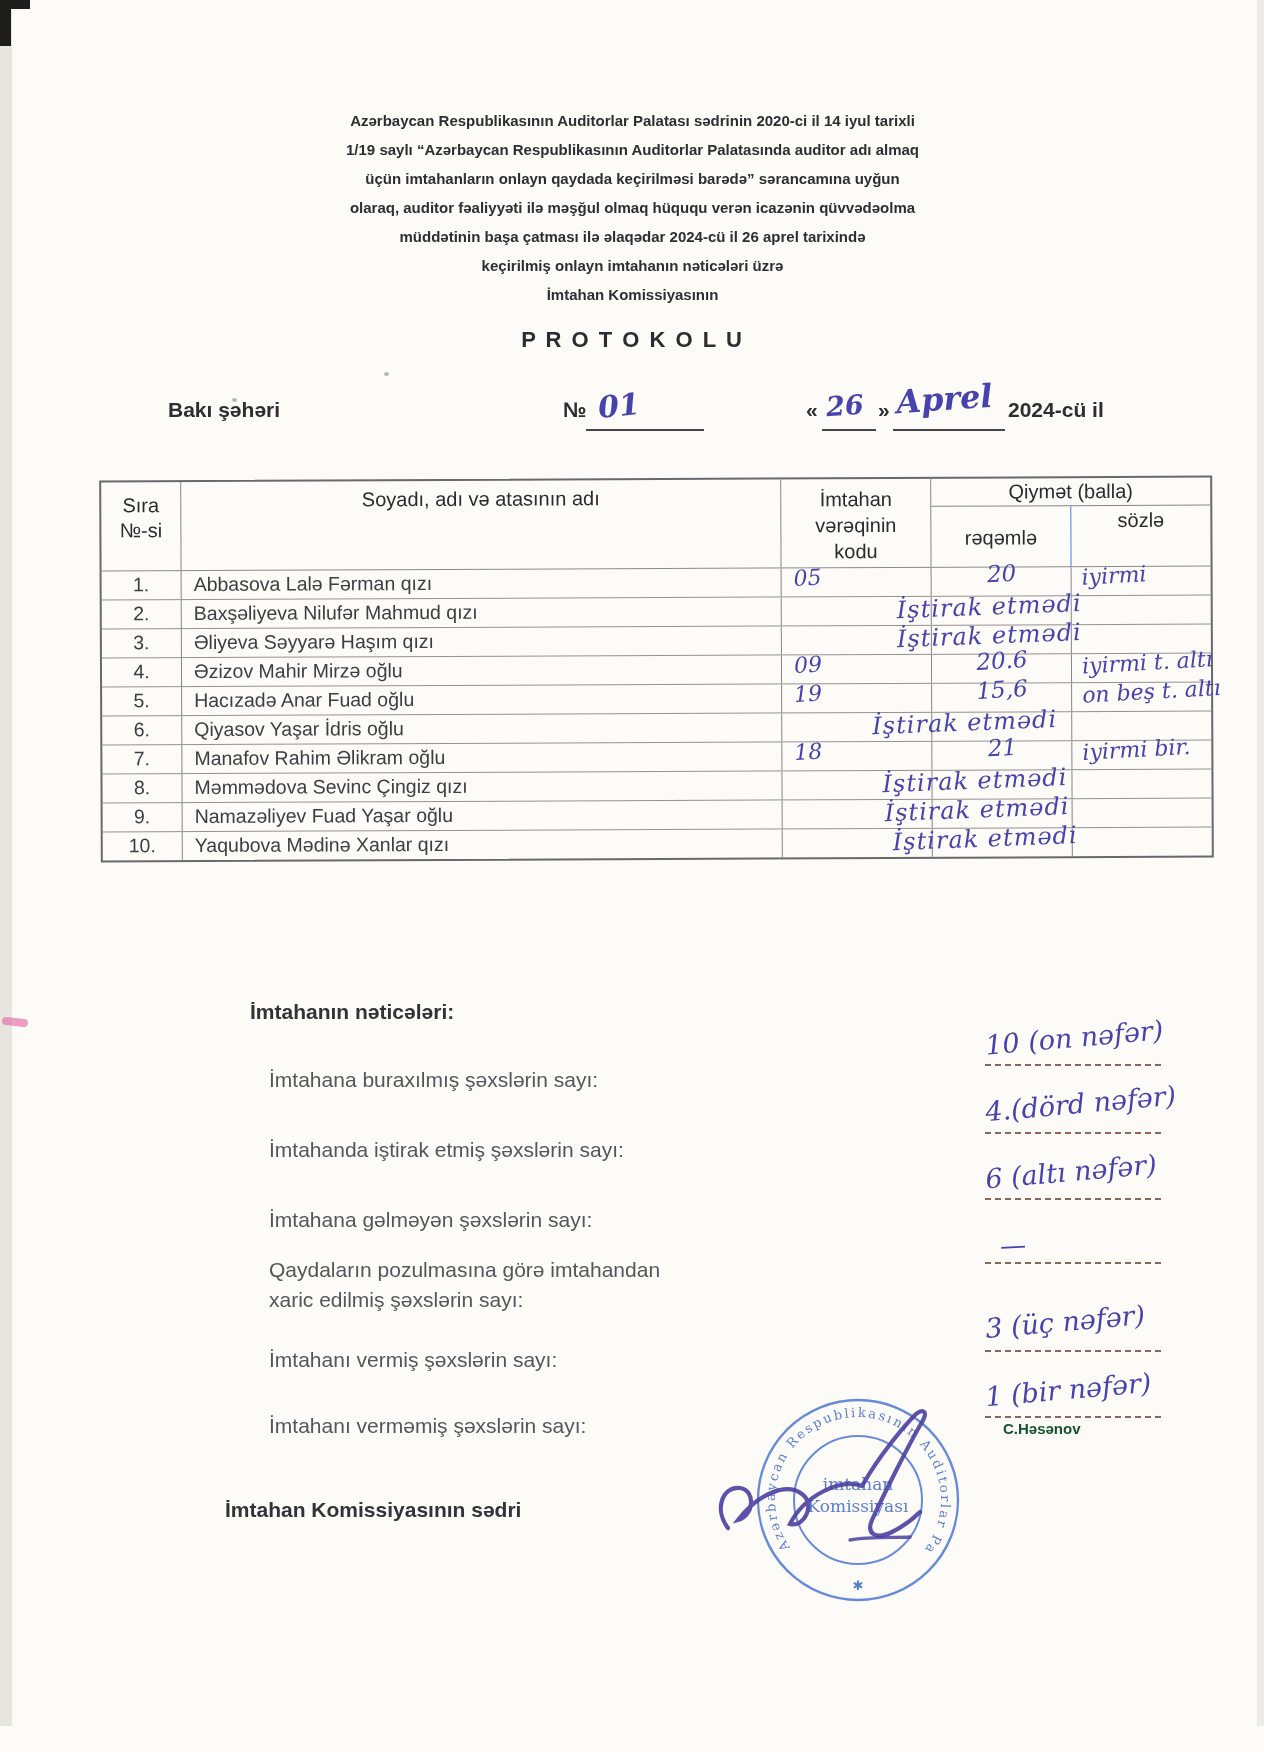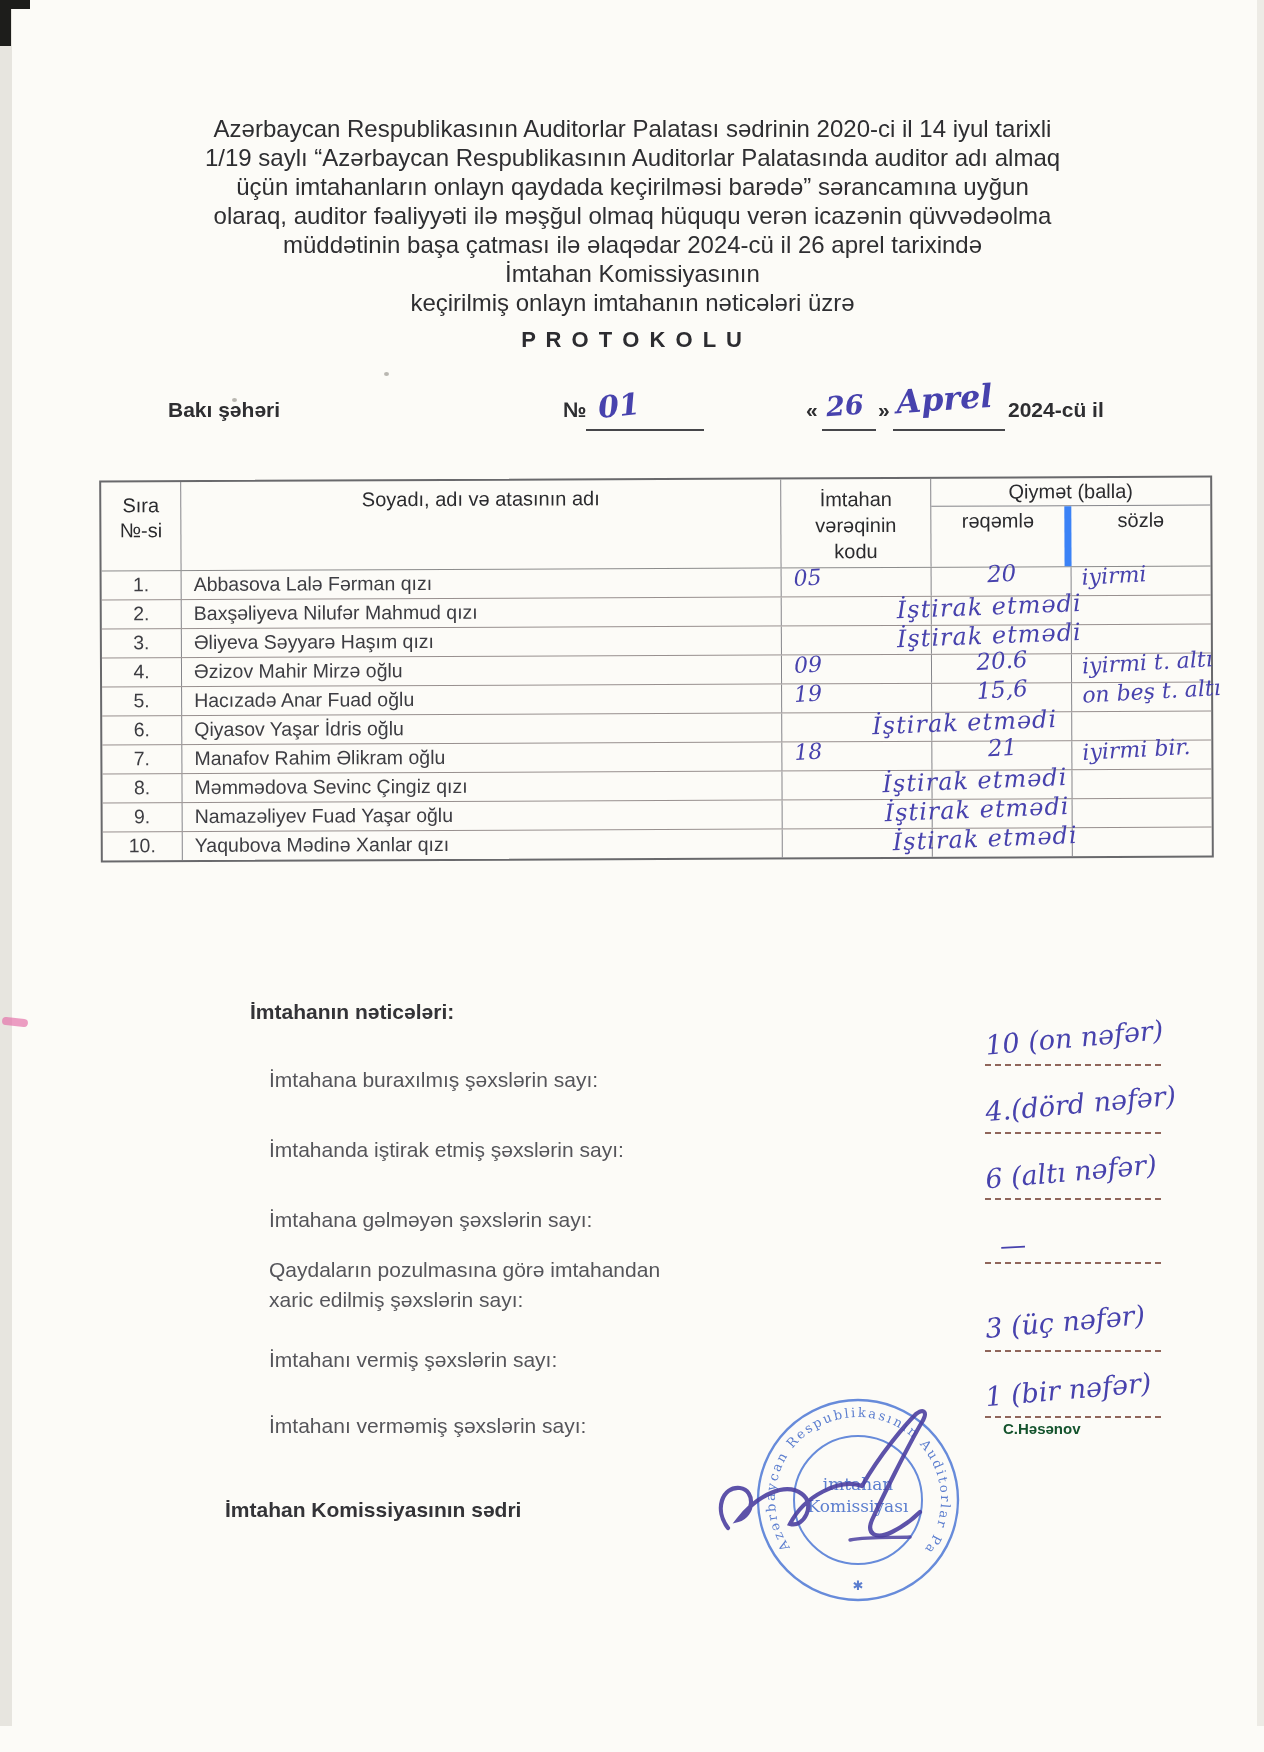--- a/index.html
+++ b/index.html
@@ -10,22 +10,22 @@
   }
   
   .edge-left{position:absolute;left:0;top:0;width:12px;height:1726px;background:#e7e5df;}
   .corner-mark-v{position:absolute;left:0;top:0;width:11px;height:46px;background:#1d1d1b;}
   .corner-mark-h{position:absolute;left:0;top:0;width:30px;height:9px;background:#1d1d1b;}
   .edge-right{position:absolute;right:0;top:0;width:7px;height:1726px;background:#edebe5;}
   .pink-mark{position:absolute;left:2px;top:1018px;width:26px;height:8px;background:#e46aa6;opacity:.65;border-radius:4px;transform:rotate(6deg);}
   .speck{position:absolute;width:5px;height:4px;background:#b9b7b1;border-radius:50%;}
 
   
-  .hdr{position:absolute;left:140px;top:114px;width:985px;text-align:center;
-       font-weight:normal;font-size:24px;line-height:29px;color:#2e2e31;}
+  .hdr{position:absolute;left:140px;top:106px;width:985px;text-align:center;
+       font-weight:bold;font-size:15px;line-height:29px;color:#2e2e31;}
   .title{position:absolute;left:140px;top:327px;width:985px;text-align:center;
        font-weight:bold;font-size:22px;letter-spacing:2px;color:#2c2c30;}
 
   
   .dateline{position:absolute;left:0;top:398px;width:1264px;height:60px;font-size:21px;font-weight:bold;color:#2e2e31;}
   .city{position:absolute;left:168px;top:0;}
   .no-label{position:absolute;left:563px;top:0;}
   .no-underline{position:absolute;left:586px;top:31px;width:118px;border-bottom:2px solid #46464a;}
   .q-open{position:absolute;left:806px;top:0;}
   .day-underline{position:absolute;left:822px;top:31px;width:54px;border-bottom:2px solid #46464a;}
@@ -42,21 +42,21 @@
   
   .tbl{position:absolute;left:100px;top:478px;width:1109px;border:2px solid #69696c;transform:rotate(-0.25deg);}
   .thead{display:flex;height:88px;border-bottom:1px solid #8c8c8c;color:#2b2b2e;font-size:20px;}
   .th{border-right:1px solid #85858a;box-sizing:border-box;text-align:center;}
   .th-no{width:80px;padding-top:11px;line-height:25px;}
   .th-name{width:600px;padding-top:7px;}
   .th-code{width:150px;padding-top:7px;line-height:26px;}
   .th-grade{width:279px;border-right:none;display:flex;flex-direction:column;}
   .th-grade-top{height:27px;border-bottom:1px solid #85858a;line-height:27px;}
   .th-grade-bottom{flex:1;display:flex;}
-  .th-num{width:140px;border-right:7px solid #3b82f6;padding-top:3px;box-sizing:border-box;}
+  .th-num{width:140px;border-right:1px solid #3b82f6;padding-top:20px;box-sizing:border-box;}
   .th-words{width:139px;padding-top:3px;box-sizing:border-box;}
   .trow{position:relative;display:flex;height:28px;border-bottom:1px solid #98908f;font-size:19.5px;color:#3d3d42;line-height:27px;}
   .trow:last-child{border-bottom:none;}
   .c{box-sizing:border-box;border-right:1px solid #85858a;overflow:visible;}
   .c-no{width:80px;text-align:center;}
   .c-name{width:600px;padding-left:12px;}
   .c-code{width:150px;}
   .c-num{width:140px;}
   .c-words{width:139px;border-right:none;}
   .hw-code{position:absolute;left:692px;top:-4px;font-size:22px;transform:rotate(-3deg);}
@@ -90,22 +90,22 @@
   <div class="pink-mark"></div>
   <div class="speck" style="left:384px;top:372px;"></div>
   <div class="speck" style="left:232px;top:398px;"></div>
 
   <div class="hdr">
     <div>Azərbaycan Respublikasının Auditorlar Palatası sədrinin 2020-ci il 14 iyul tarixli</div>
     <div>1/19 saylı “Azərbaycan Respublikasının Auditorlar Palatasında auditor adı almaq</div>
     <div>üçün imtahanların onlayn qaydada keçirilməsi barədə” sərancamına uyğun</div>
     <div>olaraq, auditor fəaliyyəti ilə məşğul olmaq hüququ verən icazənin qüvvədəolma</div>
     <div>müddətinin başa çatması ilə əlaqədar 2024-cü il 26 aprel tarixində</div>
+    <div>keçirilmiş onlayn imtahanın nəticələri üzrə</div>
     <div>İmtahan Komissiyasının</div>
-    <div>keçirilmiş onlayn imtahanın nəticələri üzrə</div>
   </div>
   <div class="title">P R O T O K O L U</div>
 
   <div class="dateline">
     <span class="city">Bakı şəhəri</span>
     <span class="no-label">№</span>
     <span class="hw hw-no">01</span>
     <span class="no-underline"></span>
     <span class="q-open">«</span>
     <span class="hw hw-day">26</span>

